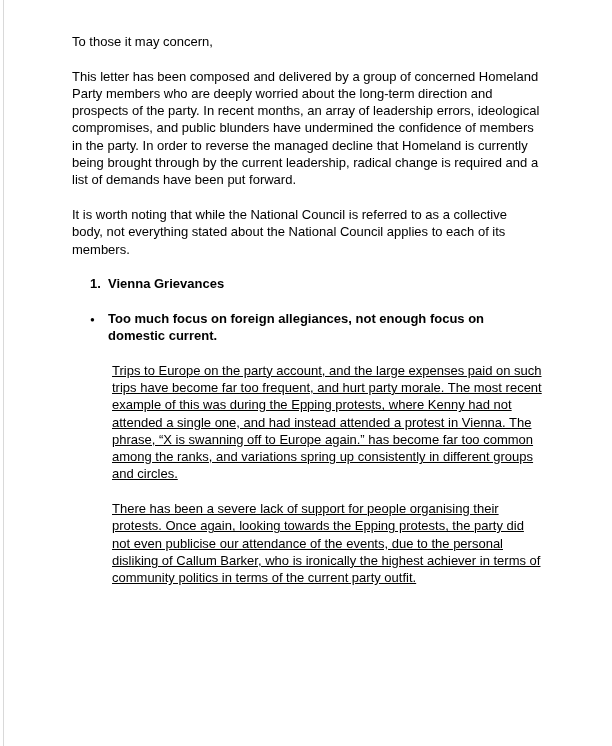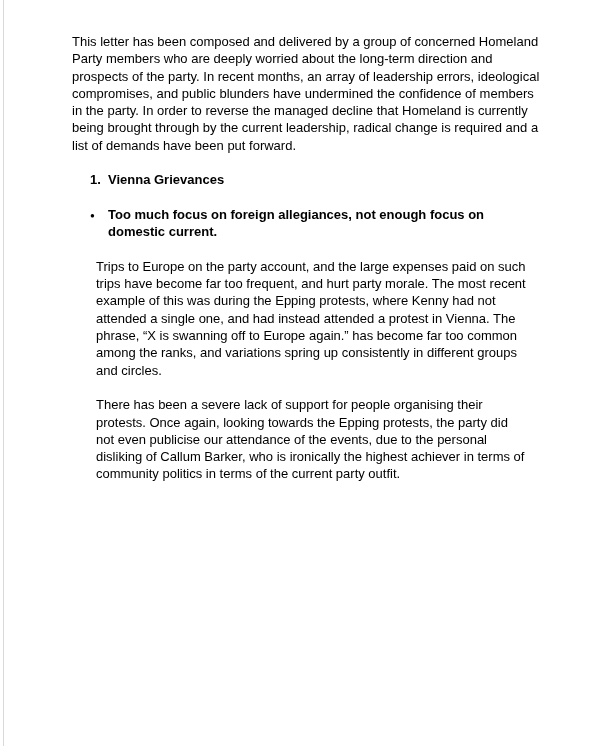--- a/index.html
+++ b/index.html
@@ -31,22 +31,23 @@
     padding: 33px 72px 0 72px;
     font-family: "Liberation Sans", sans-serif;
     font-size: 13px;
     line-height: 17.3px;
     color: #000000;
   }
   .para {
     margin: 0 0 17.3px 0;
   }
   .para.indent {
-    margin-left: 24px;
+    margin-left: 40px;
     width: 431px;
+    text-decoration: underline;
   }
   .list-item {
     display: flex;
     align-items: baseline;
     margin: 0 0 17.3px 18px;
     font-weight: 700;
   }
   .list-marker {
     flex: 0 0 18px;
     width: 18px;
@@ -62,23 +63,25 @@
   }
 </style>
 </head>
 <body>
 
 <div class="page">
   <div class="page-edge-left"></div>
 
   <div class="doc">
 
+    <p class="para">To those it may concern,</p>
 
     <p class="para">This letter has been composed and delivered by a group of concerned Homeland Party members who are deeply worried about the long-term direction and prospects of the party. In recent months, an array of leadership errors, ideological compromises, and public blunders have undermined the confidence of members in the party. In order to reverse the managed decline that Homeland is currently being brought through by the current leadership, radical change is required and a list of demands have been put forward.</p>
 
+    <p class="para">It is worth noting that while the National Council is referred to as a collective body, not everything stated about the National Council applies to each of its members.</p>
 
     <div class="list-item">
       <span class="list-marker">1.</span>
       <span class="list-text">Vienna Grievances</span>
     </div>
 
     <div class="list-item">
       <span class="list-marker bullet-dot">●</span>
       <span class="list-text">Too much focus on foreign allegiances, not enough focus on domestic current.</span>
     </div>

